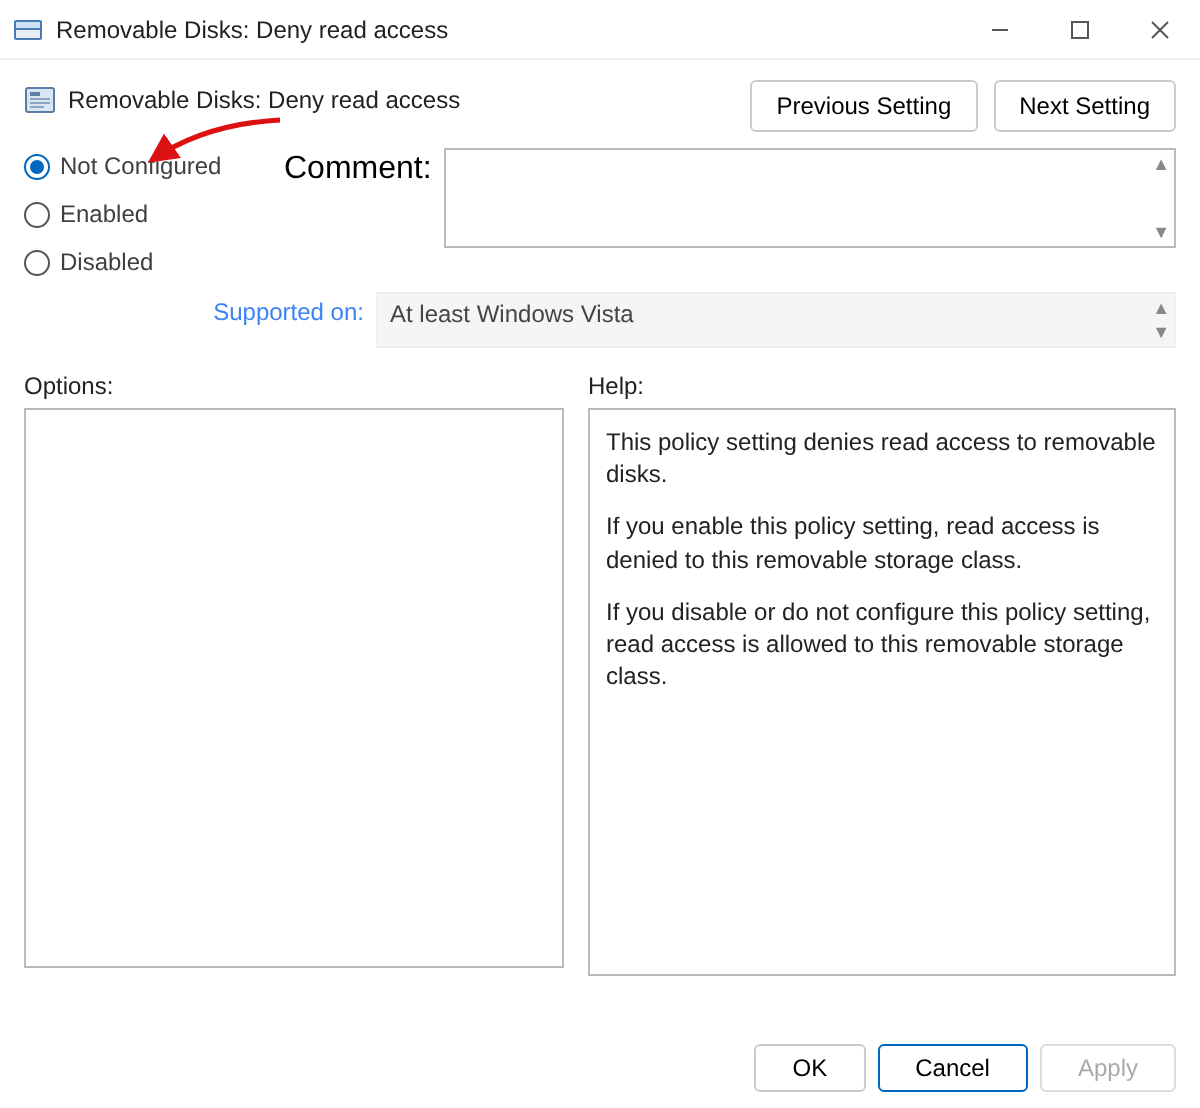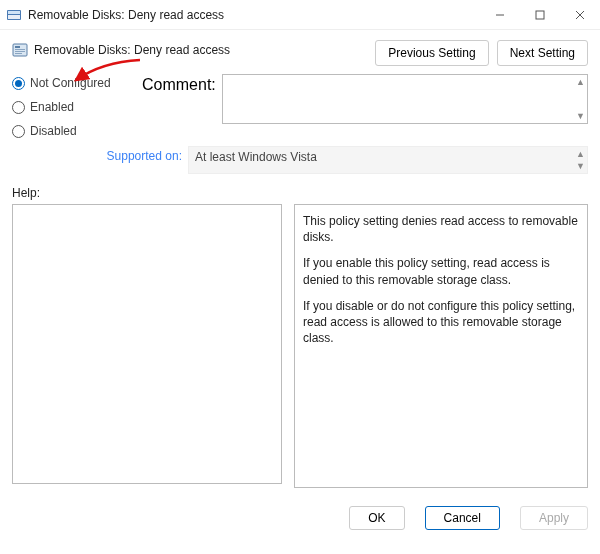--- a/index.html
+++ b/index.html
@@ -30,21 +30,21 @@
     .supported-row { display:flex; align-items:flex-start; margin-top:8px; gap:6px;}
     .supported-label { font-size:12px; color:#3b82f6; text-align:right; width:170px; padding-top:3px;}
     .supported-box { flex:1; height: 28px; border: 1px solid #eee; background: #f5f5f5; position:relative; padding:3px 6px; font-size:12px; color:#444;}
     .split-labels { display:flex; margin-top:12px; gap:12px;}
     .split-labels > div { font-size:12px; color:#222; }
     .split-labels .lbl-options{ width:270px; }
     .panes { display:flex; gap:12px; margin-top:4px;}
     .options-pane { width:270px; height:280px; border:1px solid #bbb; background:#fff;}
     .help-pane { flex:1; height:284px; border:1px solid #bbb; background:#fff; padding:8px; font-size:12px; color:#222; line-height:1.35;}
     .help-pane p { margin-bottom:10px; }
-    .footer { position:absolute; bottom:24px; right:12px; display:flex; gap:20px;}
+    .footer { position:absolute; bottom:8px; right:12px; display:flex; gap:6px;}
     .footer .btn { padding:4px 18px;}
     .btn.primary { border:1px solid #0067c0; }
     .btn.disabled { color:#aaa; border-color:#ddd; cursor:default;}
     .arrow-annot { position:absolute; left:50px; top:-16px; pointer-events:none;}
   </style>
 </head>
 <body>
 
 <div class="titlebar">
   <span class="titlebar-icon">
@@ -130,20 +130,21 @@
   <div class="supported-row">
     <div class="supported-label">Supported on:</div>
     <div class="supported-box">
       <span>At least Windows Vista</span>
       <span class="scroll-up">▲</span>
       <span class="scroll-down">▼</span>
     </div>
   </div>
 
   <div class="split-labels">
+    <div class="lbl-options">Options:</div>
     <div>Help:</div>
   </div>
   <div class="panes">
     <div class="options-pane"></div>
     <div class="help-pane">
       <p>This policy setting denies read access to removable disks.</p>
       <p>If you enable this policy setting, read access is denied to this removable storage class.</p>
       <p>If you disable or do not configure this policy setting, read access is allowed to this removable storage class.</p>
     </div>
   </div>

